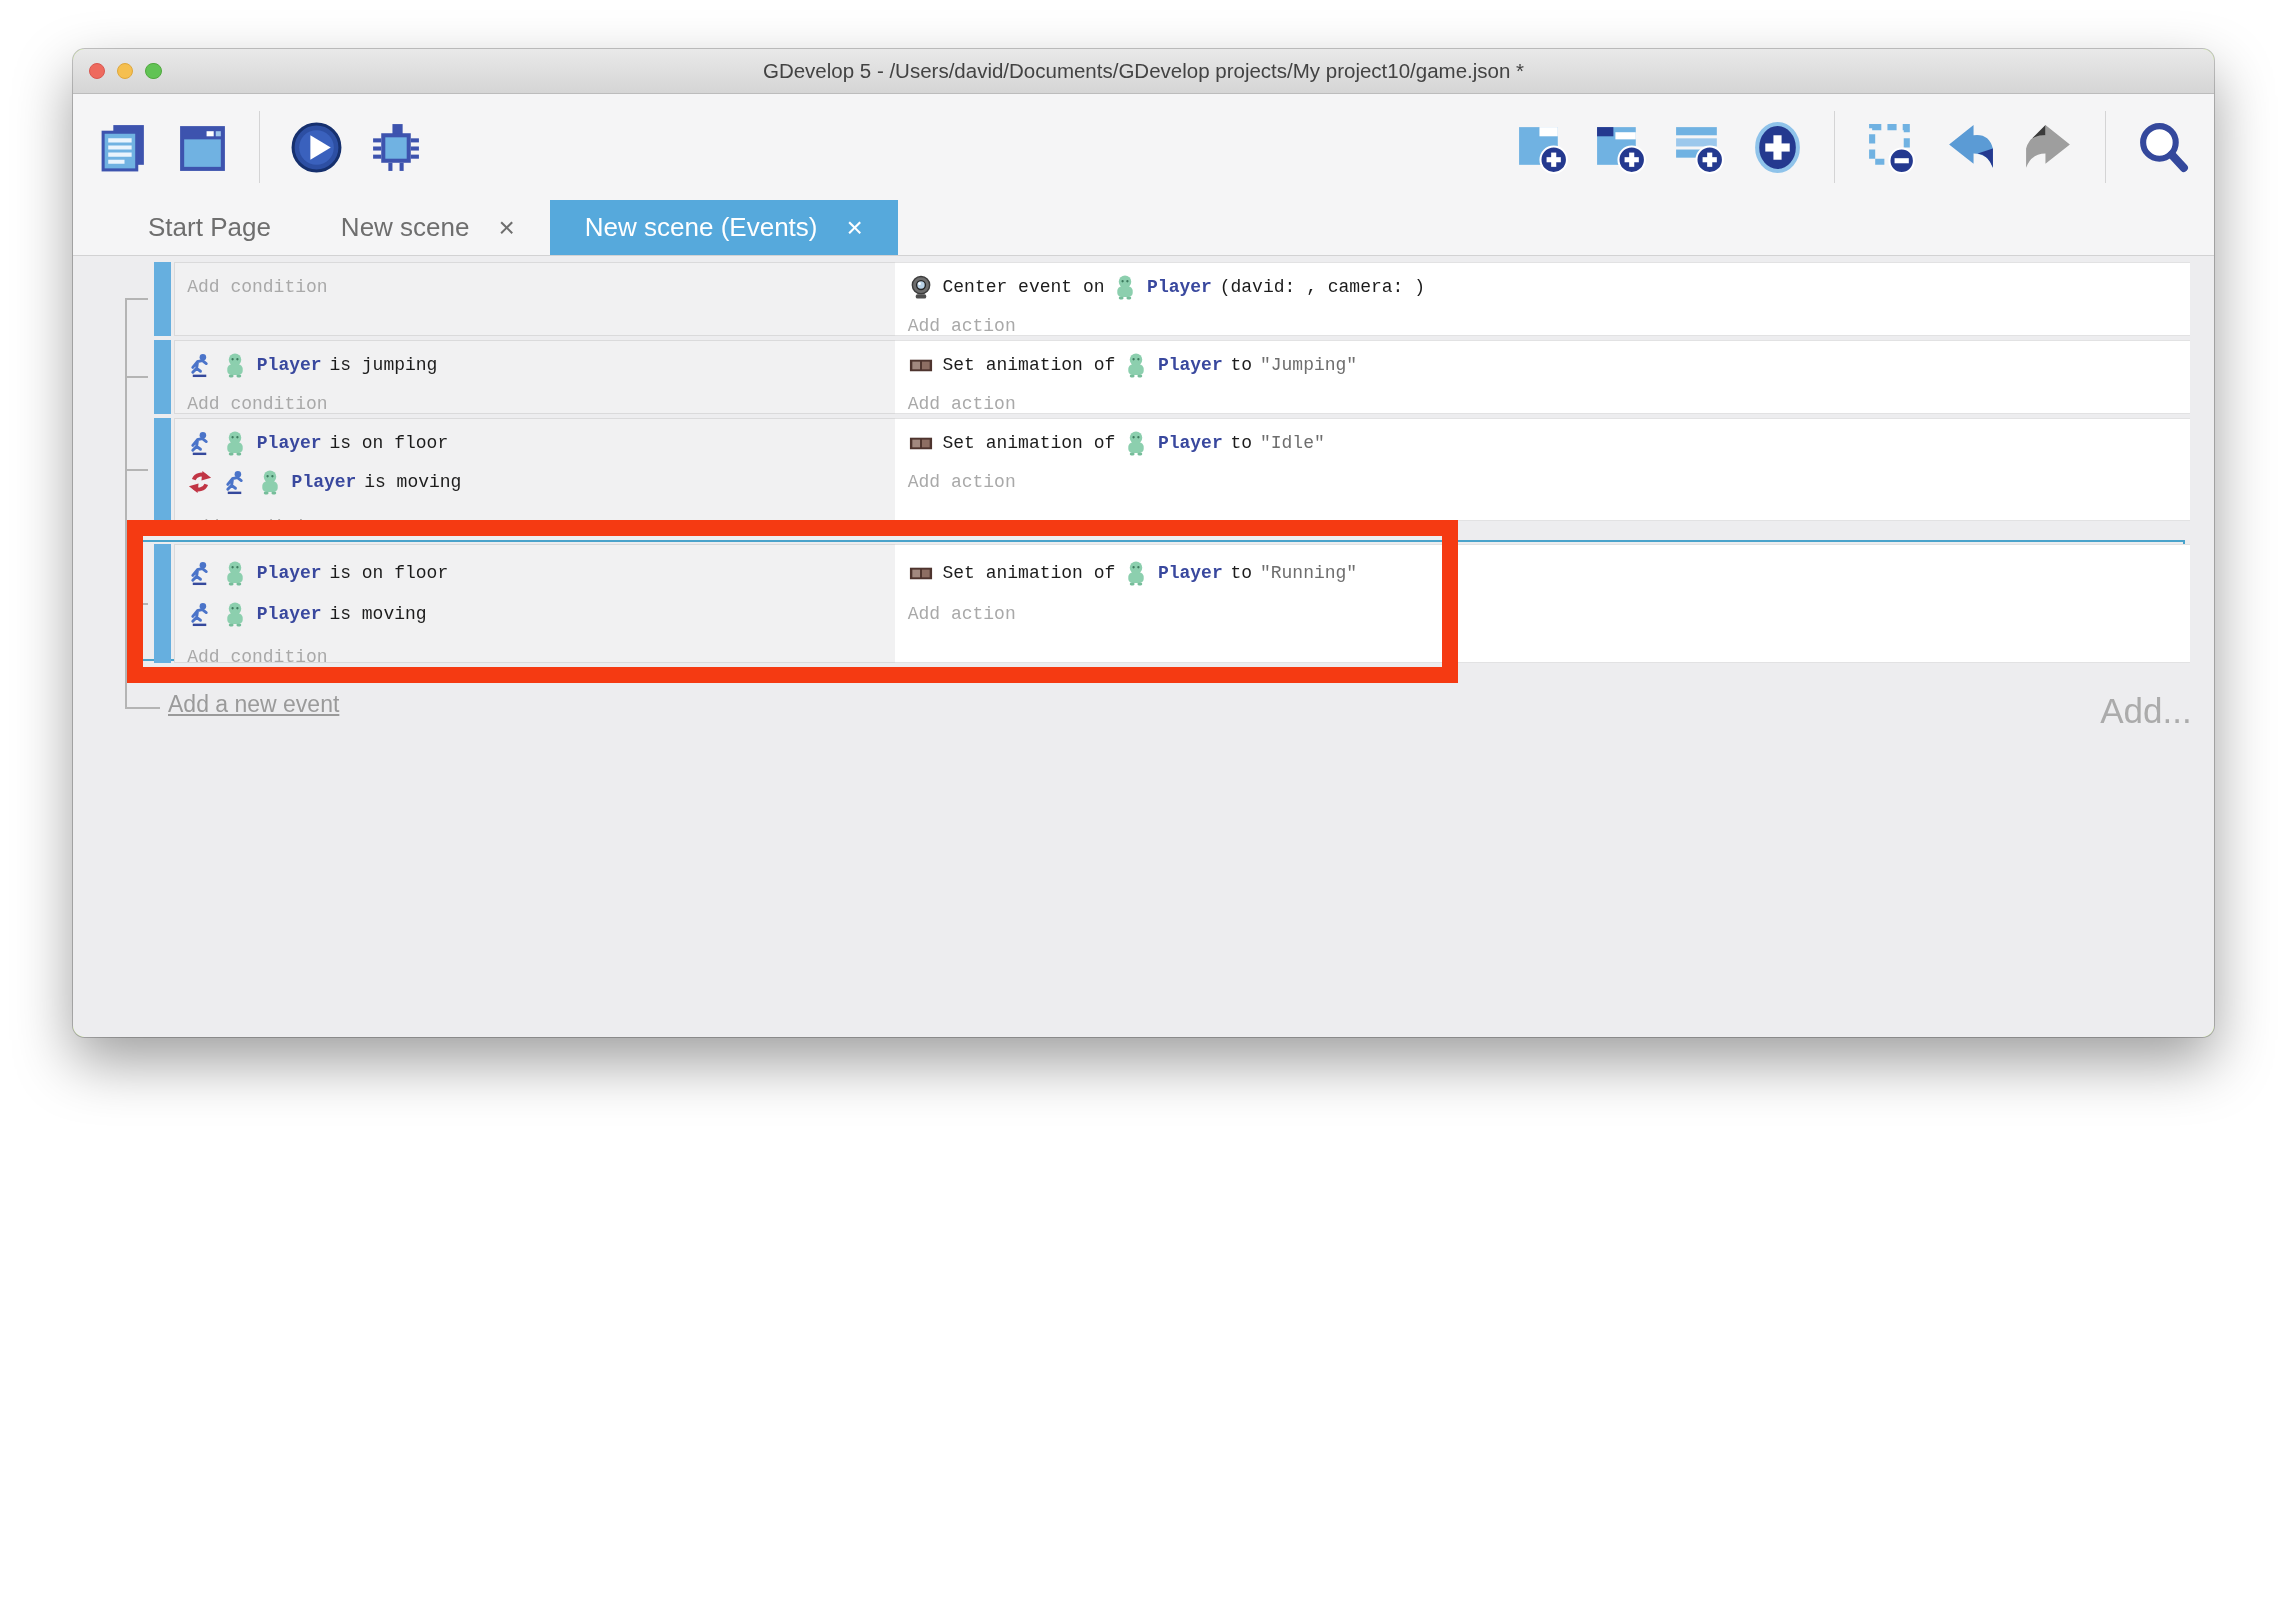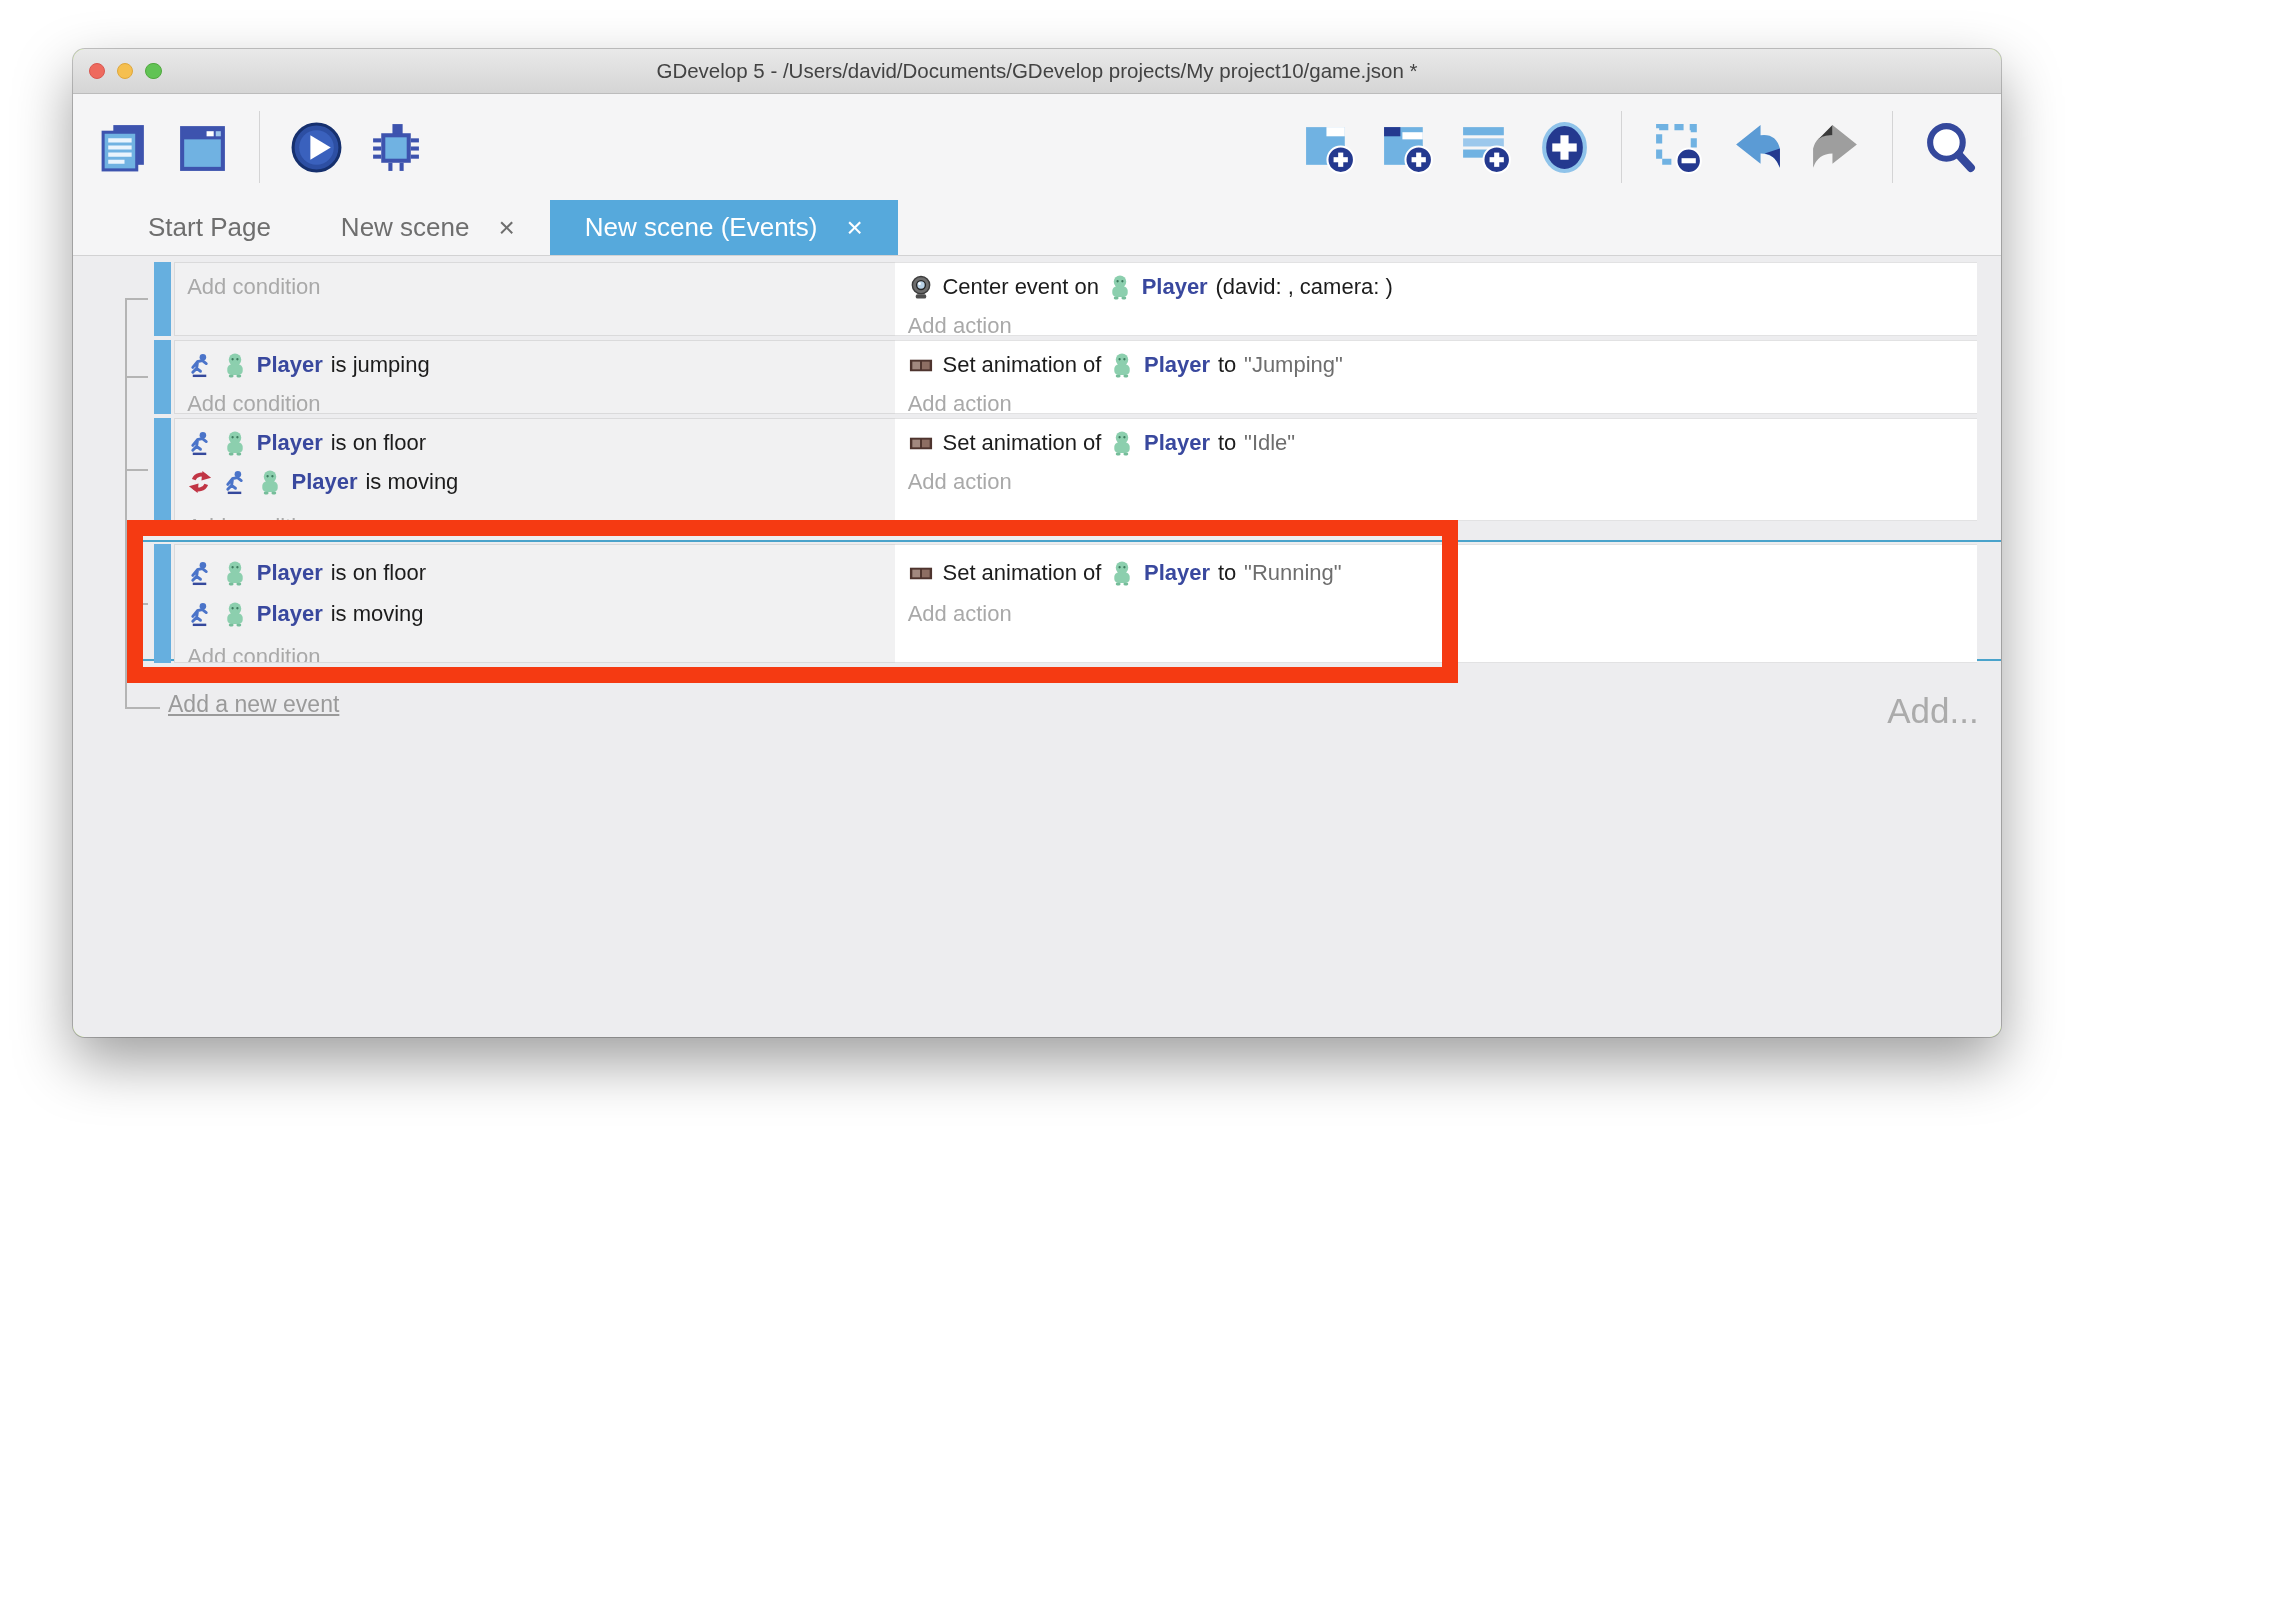--- a/index.html
+++ b/index.html
@@ -1,19 +1,19 @@
 <!DOCTYPE html>
 <html><head>
 <meta charset="utf-8">
 <style>
   * { margin:0; padding:0; box-sizing:border-box; }
   html,body { width:2286px; height:1623px; background:#ffffff;
     font-family:"Liberation Sans", sans-serif; position:relative; overflow:hidden; }
 
-  .window { position:absolute; left:73px; top:49px; width:1928px; height:988px;
+  .window { position:absolute; left:73px; top:49px; width:2141px; height:988px;
     background:#bef264; border-radius:11.7px; overflow:hidden;
     box-shadow:0 25px 59px rgba(0,0,0,.38), 0 0 0 1px rgba(0,0,0,.22); }
 
   
   .titlebar { height:45px; background:linear-gradient(#e9e9e9,#d5d5d5);
     border-bottom:1px solid #bcbcbc; position:relative;
     display:flex; align-items:center; justify-content:center; }
   .traffic { position:absolute; left:15.6px; top:0; height:100%; display:flex; align-items:center; gap:11.7px; }
   .light { width:16.6px; height:16.6px; border-radius:50%; }
   .light.red { background:#ee6a5e; border:1px solid #d95750; }
@@ -45,21 +45,21 @@
 
   .event-row { position:absolute; left:81px; right:24.4px; }
   .event-row .bar { position:absolute; left:0; top:0; bottom:0; width:16.6px; background:#66afdf; }
   .event-row .cond { position:absolute; left:19.5px; top:0; bottom:0; width:722px;
     background:#f1f1f2; border:1px solid #dadadb; overflow:hidden; padding-top:4.9px; }
   .event-row .act { position:absolute; left:741px; right:0; top:0; bottom:0;
     background:#ffffff; border-top:1px solid #e2e2e3; border-bottom:1px solid #e2e2e3;
     overflow:hidden; padding-top:4.9px; }
 
   .line { display:flex; align-items:center; height:39px; padding-left:12.7px;
-    font-size:22px; color:#1c1c1c; white-space:nowrap; }
+    font-size:18px; color:#1c1c1c; white-space:nowrap;font-family:Liberation Mono, monospace; }
   .line.ph { color:#a9a9a9; cursor:pointer; }
   .icn { display:inline-flex; width:26px; height:26px; margin-right:8.8px; flex:none; }
   .icn svg { width:26px; height:26px; }
   .obj { font-weight:bold; color:#39489e; margin-right:7.8px; }
   .txt { color:#1c1c1c; }
   .mid { margin-right:7.8px; }
   .val { color:#6e6e6e; }
 
   .selection { position:absolute; left:66px; top:284px; width:2046px; height:121px;
     border:2.9px solid #4aa3cb; background:transparent; pointer-events:none; }

